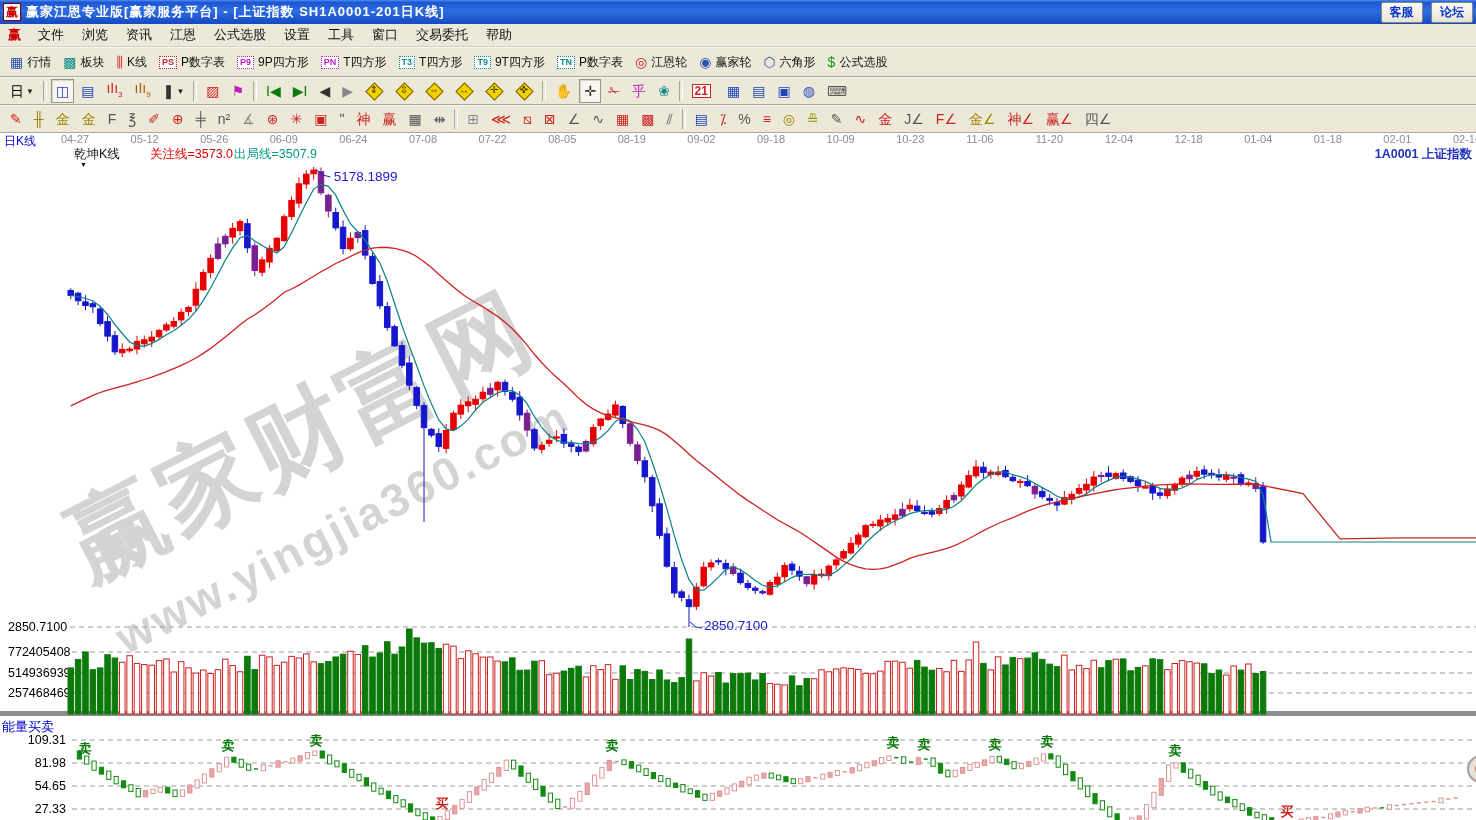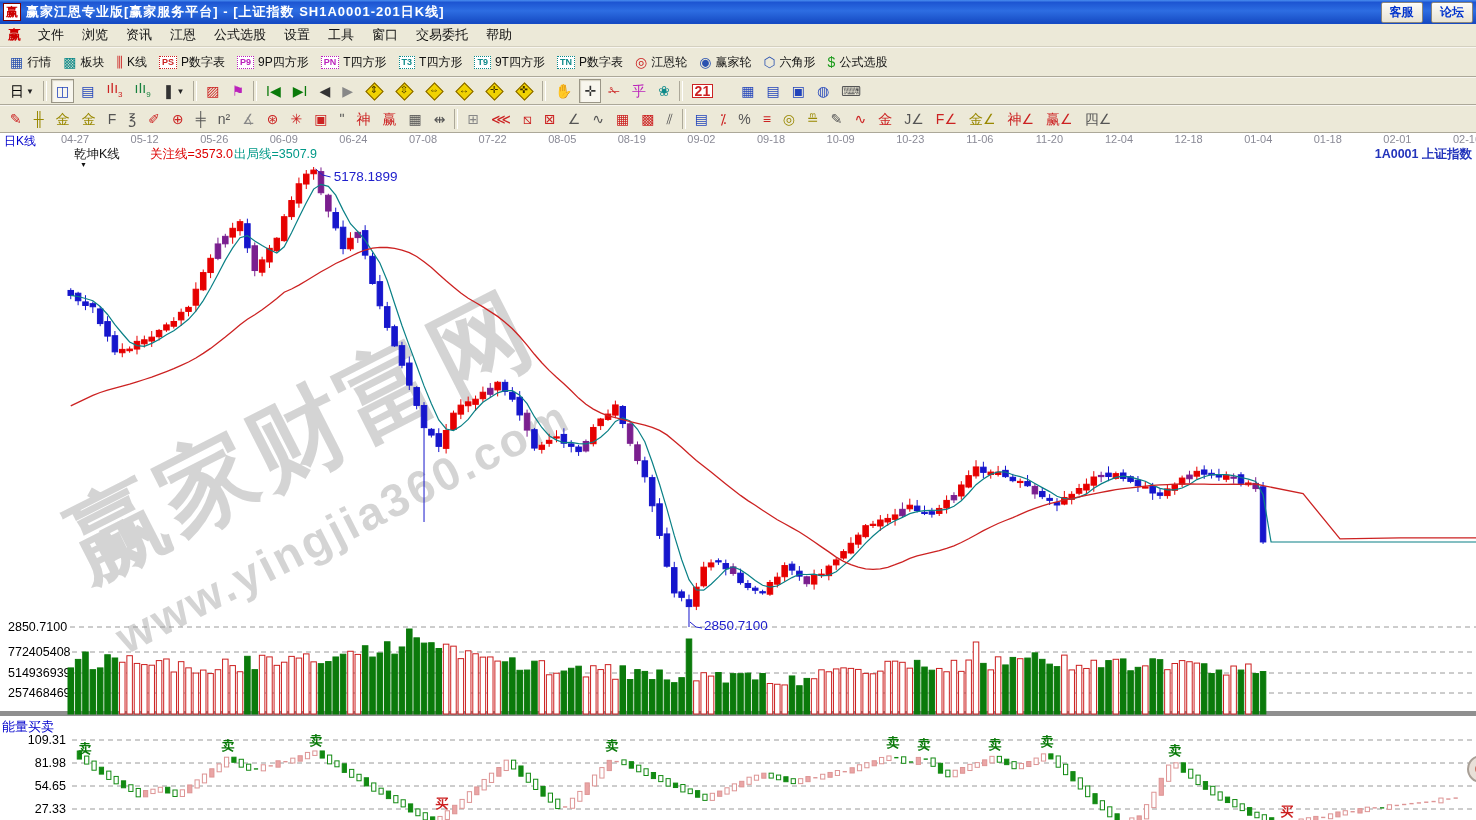--- a/index.html
+++ b/index.html
@@ -16,22 +16,22 @@
   .menu-logo{color:#c00;font-weight:bold;font-size:13px;padding:0 8px;}
   .menu-item{padding:0 9px;color:#111;cursor:default;}
   .toolbar{background:#ece9d8;display:flex;align-items:center;padding:0 4px;border-top:1px solid #f8f6f0;border-bottom:1px solid #aca899;}
   .t1{height:28px;} .t2{height:26px;} .t3{height:26px;}
   .tbtn{display:inline-flex;align-items:center;height:22px;padding:0 4px;margin:0 1px;border:1px solid transparent;white-space:nowrap;cursor:pointer;}
   .tbtn .ic{font-size:14px;line-height:16px;margin-right:4px;}
   .tbtn .lb{font-size:12px;color:#111;}
   .tbtn.icon-only .ic{margin-right:0;}
   .tbtn.pressed{border:1px solid #9a9687;background:#f8f6ee;box-shadow:inset 1px 1px 1px #d8d4c4;}
   .badge{display:inline-block;font-size:9px;font-weight:bold;border:1px dotted;padding:0 2px;line-height:11px;background:#fff;margin-right:4px;}
-  .cal{display:inline-block;font-size:14px;font-weight:bold;border:1px solid #cc2222;color:#cc2222;
-    padding:0 2px;line-height:12px;background:#fff;margin-right:16px;}
+  .cal{display:inline-block;font-size:12px;font-weight:bold;border:1px solid #cc2222;color:#cc2222;
+    padding:0 2px;line-height:12px;background:#fff;margin-right:4px;}
   .dd{font-size:8px;color:#222;margin-left:2px;}
   .sub{font-size:8px;color:inherit;vertical-align:sub;}
   .sep{width:2px;height:20px;border-left:1px solid #aca899;border-right:1px solid #fff;margin:0 3px;}
   .dia{position:relative;width:18px;height:18px;display:inline-block;}
   .dia i{position:absolute;left:3px;top:3px;width:11px;height:11px;background:#f0d200;border:1px solid #806000;transform:rotate(45deg);}
   .dia b{position:absolute;left:0;top:2px;width:100%;text-align:center;font-size:10px;color:#403000;font-weight:normal;}
   
   .chartwrap{position:relative;width:1476px;height:694px;background:#fff;}
   .chartwrap svg{position:absolute;left:0;top:0;z-index:2;}
   .wm{position:absolute;left:88px;top:352px;z-index:1;transform:rotate(-27deg);transform-origin:0 50%;
@@ -120,21 +120,21 @@
     <span class="tbtn icon-only pressed">
       <span class="ic" style="color: rgb(34, 68, 187);">◫</span>
     </span>
     <span class="tbtn icon-only">
       <span class="ic" style="color: rgb(34, 68, 187);">▤</span>
     </span>
     <span class="tbtn icon-only">
       <span class="ic" style="color: rgb(204, 34, 34);">ıIı<span class="sub">3</span></span>
     </span>
     <span class="tbtn icon-only">
-      <span class="ic" style="color: #15803d;">ıIı<span class="sub">9</span></span>
+      <span class="ic" style="color: #a16207;">ıIı<span class="sub">9</span></span>
     </span>
     <span class="tbtn icon-only">
       <span class="ic" style="color: rgb(51, 51, 51);">❚</span>
       <span class="dd">▼</span>
     </span>
     <span class="sep"></span>
     <span class="tbtn icon-only">
       <span class="ic" style="color: rgb(204, 34, 34);">▨</span>
     </span>
     <span class="tbtn icon-only">

